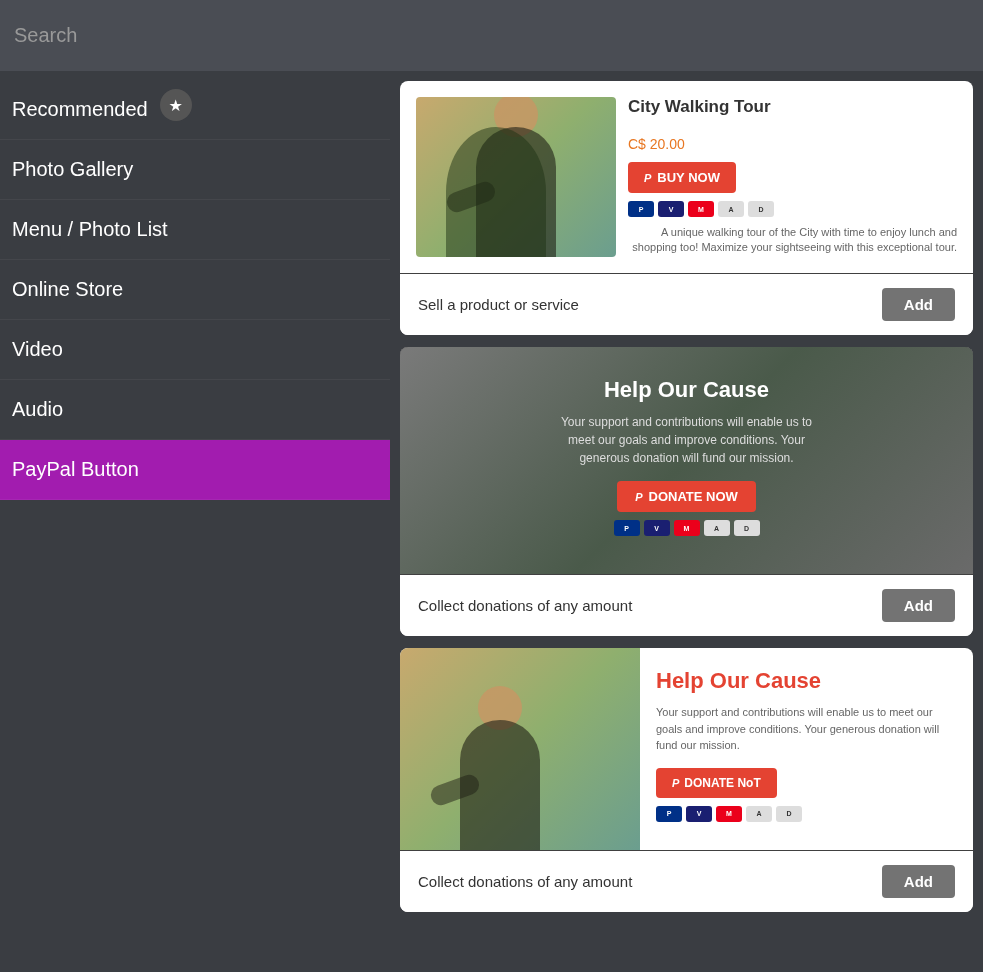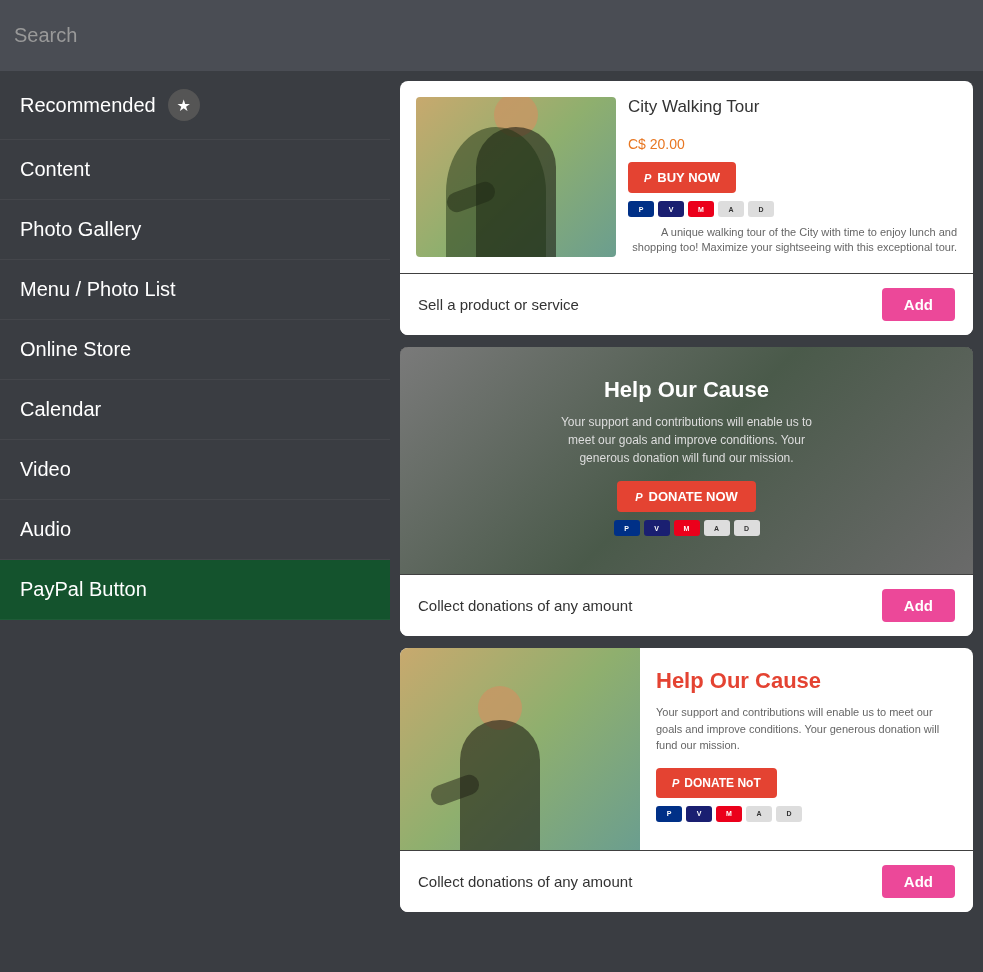--- a/index.html
+++ b/index.html
@@ -53,29 +53,29 @@
     .sidebar::-webkit-scrollbar-track {
       background: #3a3d42;
     }
     .sidebar::-webkit-scrollbar-thumb {
       background: #666;
       border-radius: 4px;
     }
 
     .sidebar-item {
       display: flex;
-      align-items: center;
-      padding: 18px 20px;
+      align-items: flex-end;
+      padding: 18px 12px;
       color: #fff;
       font-size: 20px;
       cursor: pointer;
       border-bottom: 1px solid rgba(255,255,255,0.05);
     }
     .sidebar-item.active {
-      background: #14532d;
+      background: #a21caf;
     }
     .sidebar-item .star-icon {
       display: inline-flex;
       align-items: center;
       justify-content: center;
       background: #555;
       border-radius: 50%;
       width: 32px;
       height: 32px;
       margin-left: 12px;
@@ -128,21 +128,21 @@
       height: 130px;
       background: rgba(30,50,20,0.5);
       border-radius: 50% 50% 0 0;
     }
 
     .card-product-info {
       flex: 1;
     }
     .card-product-title {
       font-size: 17px;
-      font-weight: normal;
+      font-weight: bold;
       color: #333;
       margin-bottom: 4px;
     }
     .card-product-price {
       font-size: 14px;
       color: #e87722;
       margin-bottom: 10px;
       margin-top: 19px;
     }
     .btn-buy-now {
@@ -199,21 +199,21 @@
       justify-content: space-between;
       padding: 14px 18px;
       border-top: 1px solid #404040;
       background: #fff;
     }
     .card-bottom-text {
       font-size: 15px;
       color: #333;
     }
     .btn-add {
-      background: #ec4899;
+      background: #737373;
       color: #fff;
       border: none;
       padding: 8px 22px;
       border-radius: 4px;
       font-size: 15px;
       font-weight: bold;
       cursor: pointer;
     }
 
     
@@ -365,42 +365,36 @@
 
 <div class="main-layout">
 
   <div class="sidebar">
 
     <div class="sidebar-item">
       <span>Recommended</span>
       <span class="star-icon">★</span>
     </div>
 
-    <div class="sidebar-item">
-      <span>Content</span>
-    </div>
 
     <div class="sidebar-item">
       <span>Photo Gallery</span>
     </div>
 
 
 
     <div class="sidebar-item">
       <span>Menu / Photo List</span>
     </div>
 
 
     <div class="sidebar-item">
       <span>Online Store</span>
     </div>
 
-    <div class="sidebar-item">
-      <span>Calendar</span>
-    </div>
 
     <div class="sidebar-item">
       <span>Video</span>
     </div>
 
     <div class="sidebar-item">
       <span>Audio</span>
     </div>
 
     <div class="sidebar-item active">

